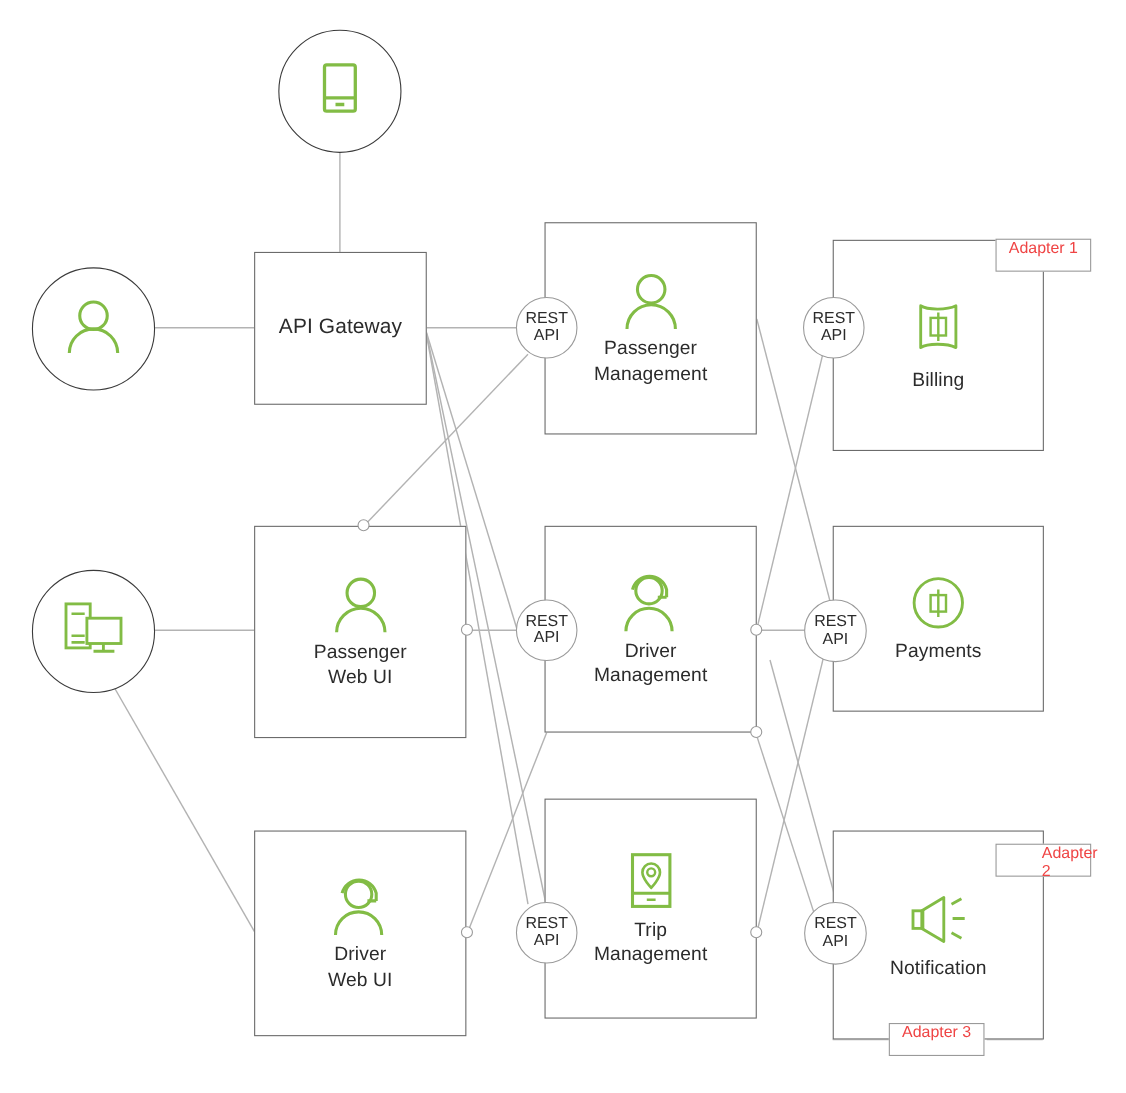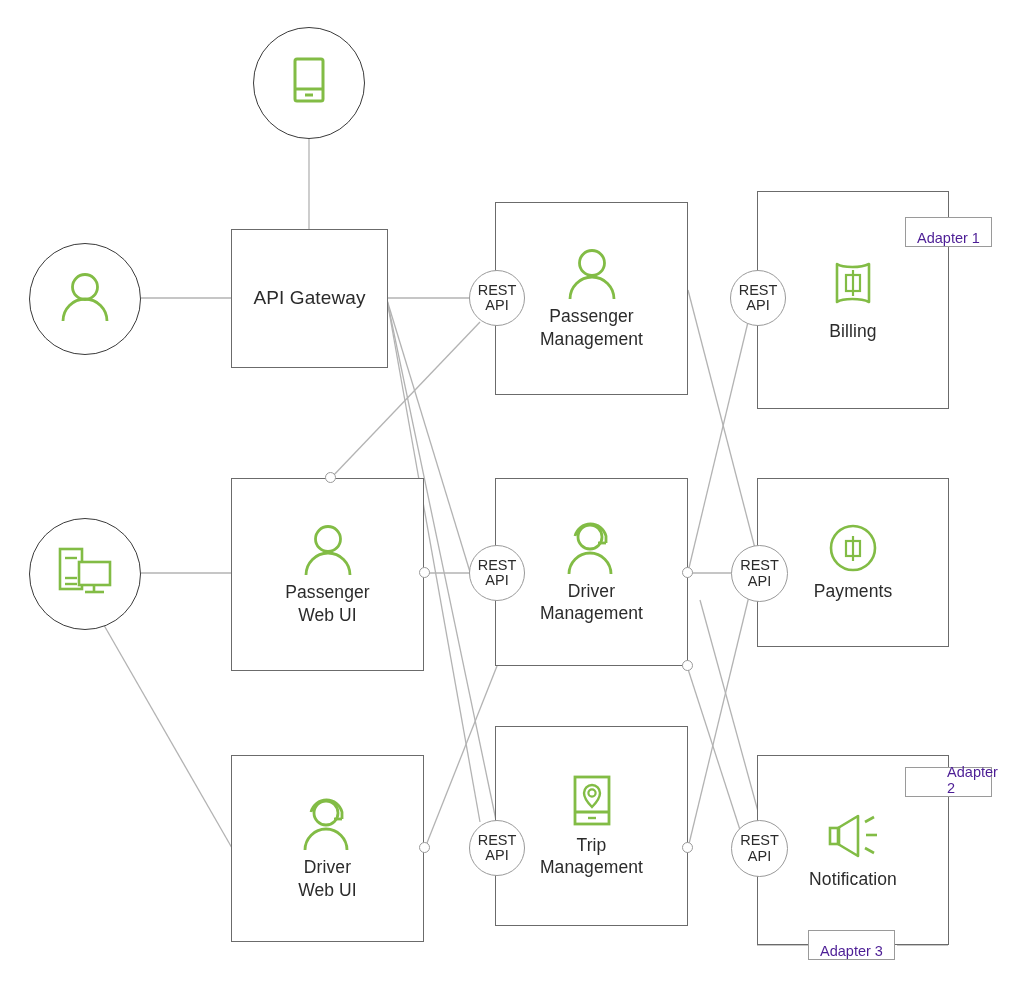--- a/index.html
+++ b/index.html
@@ -66,24 +66,24 @@
     color: #2b2b2b;
     font-size: 14.5px;
     line-height: 1.05;
     font-family: "Liberation Sans", sans-serif;
   }
   .rest-api span { display: block; }
   .adapter-label {
     position: absolute;
     background: #ffffff;
     border: 1px solid #9a9a9a;
-    color: #4c1d95;
+    color: #ef4444;
     font-size: 14.5px;
     display: flex;
-    align-items: flex-end;
+    align-items: flex-start;
     justify-content: center;
     font-family: "Liberation Sans", sans-serif;
   }
   .port {
     position: absolute;
     width: 11px; height: 11px;
     border: 1px solid #9a9a9a;
     border-radius: 50%;
     background: #ffffff;
   }
@@ -178,21 +178,21 @@
     <span class="node-icon">
       <svg width="52" height="52" viewBox="0 0 52 52">
         <circle cx="26" cy="16" r="12.5" fill="none" stroke="#82bc45" stroke-width="2.8"></circle>
         <path d="M4 52 A22 22 0 0 1 48 52" fill="none" stroke="#82bc45" stroke-width="2.8"></path>
       </svg>
     </span>
     <div class="node-label">Passenger
 Management</div>
   </div>
 
-  <div class="node-box" style="left:757px; top:191px; width:192px; height:218px;">
+  <div class="node-box" style="left:757px; top:218px; width:192px; height:192px;">
     <span class="node-icon">
       <svg width="52" height="56" viewBox="0 0 52 56">
         <path d="M10 6 C16 10 34 10 42 6 L42 44 C34 40 16 40 10 44 Z" fill="none" stroke="#82bc45" stroke-width="2.6" stroke-linejoin="round"></path>
         <rect x="19" y="17" width="14" height="16" fill="none" stroke="#82bc45" stroke-width="2.2"></rect>
         <line x1="26" y1="12" x2="26" y2="38" stroke="#82bc45" stroke-width="2.2"></line>
       </svg>
     </span>
     <div class="node-label">Billing</div>
   </div>
 

